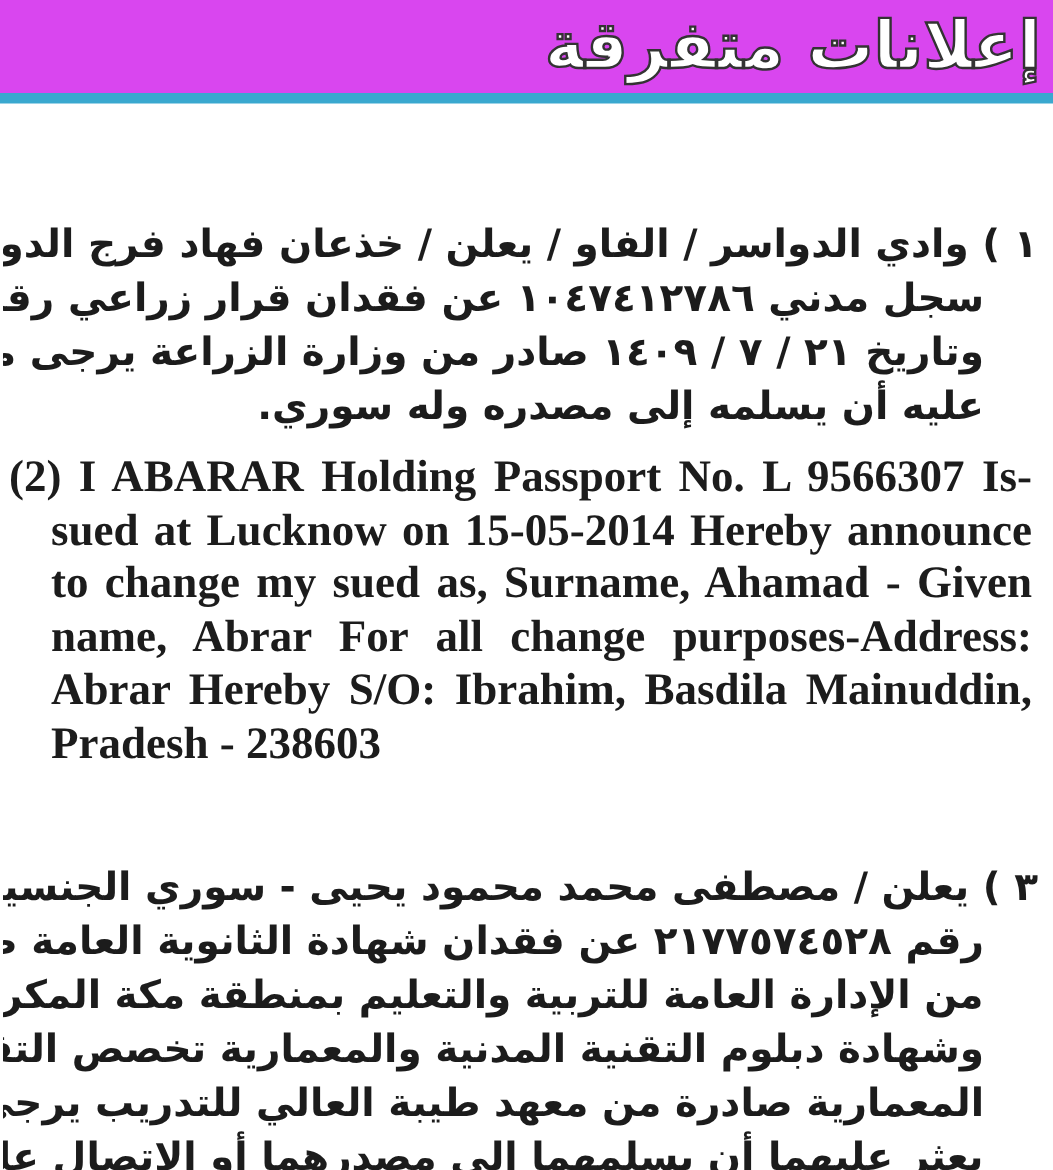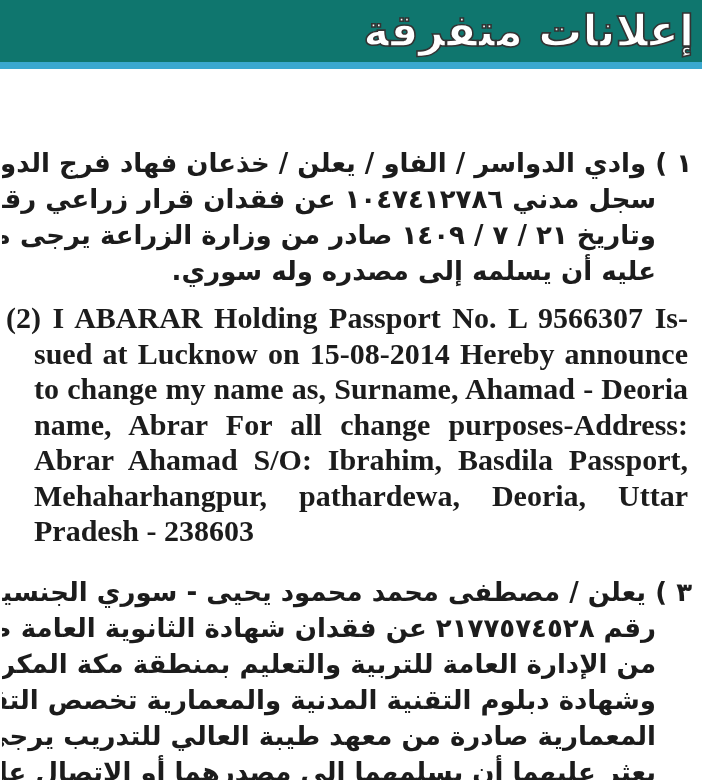--- a/index.html
+++ b/index.html
@@ -3,21 +3,21 @@
 <meta charset="utf-8">
 <style>
   html, body { margin: 0; padding: 0; }
   body {
     width: 702px; height: 780px; overflow: hidden;
     background: #ffffff; color: #1a1a1a;
     font-family: "DejaVu Sans", sans-serif;
   }
   .header {
     position: relative; width: 702px; height: 62px;
-    background: #0f766e;
+    background: #d946ef;
   }
   .header-title {
     position: absolute; right: 8px; top: 2px;
     font-family: "DejaVu Sans", sans-serif;
     font-size: 44px; font-weight: bold; line-height: 58px;
     color: #ffffff; direction: rtl;
     -webkit-text-stroke: 1.6px #333333;
     letter-spacing: 1px;
   }
   .header-bar {
@@ -57,25 +57,24 @@
 
   <div class="ad1 ar">
     <span class="ar-line">١ ) وادي الدواسر / الفاو / يعلن / خذعان فهاد فرج الدوسري</span>
     <span class="ar-line indent">سجل مدني ١٠٤٧٤١٢٧٨٦ عن فقدان قرار زراعي رقم ٤٦٨٧٤</span>
     <span class="ar-line indent">وتاريخ ٢١ / ٧ / ١٤٠٩ صادر من وزارة الزراعة يرجى ممن يعثر</span>
     <span class="ar-line indent">عليه أن يسلمه إلى مصدره وله سوري.</span>
   </div>
 
   <div class="en">
     <span class="en-line first">(2) I ABARAR Holding Passport No. L 9566307 Is-</span>
-    <span class="en-line indent">sued at Lucknow on 15-08-2014 Hereby announce</span>
-    <span class="en-line indent">to change my name as, Surname, Ahamad - Deoria</span>
+    <span class="en-line indent">sued at Lucknow on 15-05-2014 Hereby announce</span>
+    <span class="en-line indent">to change my sued as, Surname, Ahamad - Given</span>
     <span class="en-line indent">name, Abrar For all change purposes-Address:</span>
-    <span class="en-line indent">Abrar Ahamad S/O: Ibrahim, Basdila Passport,</span>
-    <span class="en-line indent">Mehaharhangpur, pathardewa, Deoria, Uttar</span>
+    <span class="en-line indent">Abrar Hereby S/O: Ibrahim, Basdila Mainuddin,</span>
     <span class="en-line indent last">Pradesh - 238603</span>
   </div>
 
   <div class="ad3 ar">
     <span class="ar-line">٣ ) يعلن / مصطفى محمد محمود يحيى - سوري الجنسية هوية</span>
     <span class="ar-line indent">رقم ٢١٧٧٥٧٤٥٢٨ عن فقدان شهادة الثانوية العامة صادرة</span>
     <span class="ar-line indent">من الإدارة العامة للتربية والتعليم بمنطقة مكة المكرمة</span>
     <span class="ar-line indent">وشهادة دبلوم التقنية المدنية والمعمارية تخصص التقنية</span>
     <span class="ar-line indent">المعمارية صادرة من معهد طيبة العالي للتدريب يرجى ممن</span>
     <span class="ar-line indent">يعثر عليهما أن يسلمهما إلى مصدرهما أو الاتصال على جوال</span>

